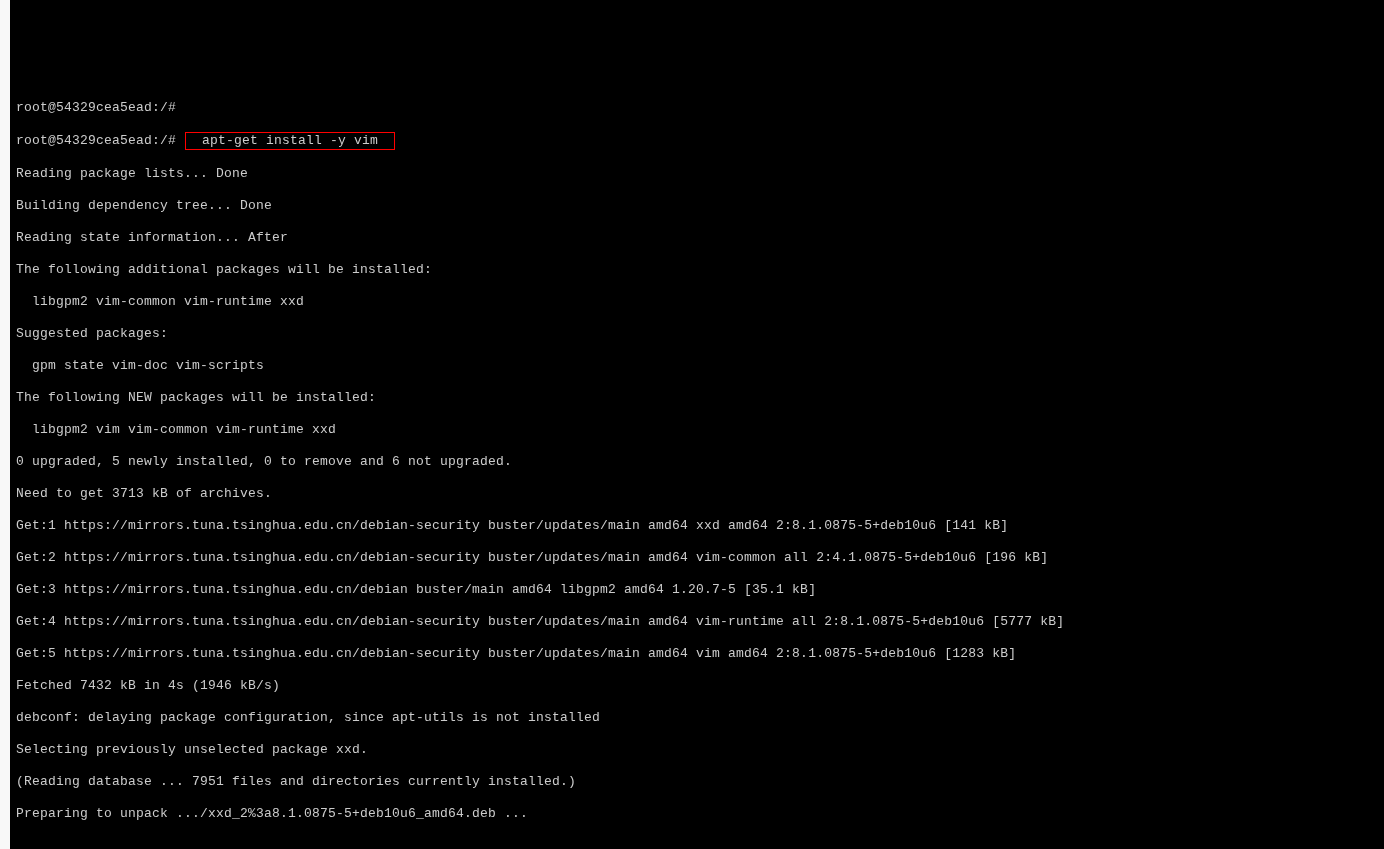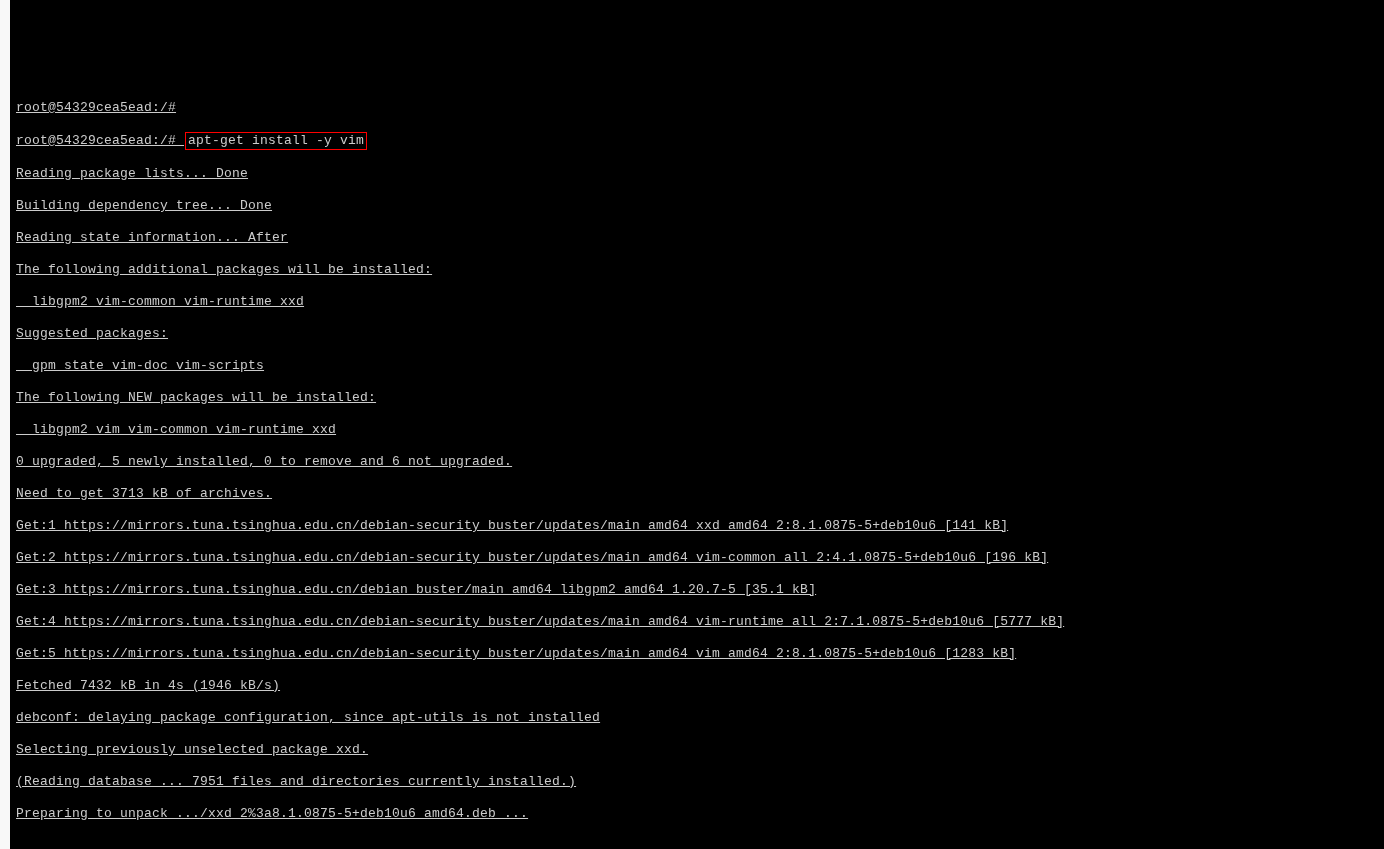--- a/index.html
+++ b/index.html
@@ -27,25 +27,24 @@
       width: 10px;
       height: 849px;
       background: #f8f8f8;
     }
     .terminal {
       position: relative;
       margin-left: 12px;
     }
     .line {
       display: block;
-      text-decoration: underline;
     }
     .highlight-box {
       border: 1px solid #ff0000;
-      padding: 0 2px;
+      padding: 0 16px;
       display: inline-block;
       margin-left: 1px;
     }
   </style>
 </head>
 <body>
 
 
 
 <div class="left-bar"></div>
@@ -59,21 +58,21 @@
 <span class="line">  libgpm2 vim-common vim-runtime xxd</span>
 <span class="line">Suggested packages:</span>
 <span class="line">  gpm state vim-doc vim-scripts</span>
 <span class="line">The following NEW packages will be installed:</span>
 <span class="line">  libgpm2 vim vim-common vim-runtime xxd</span>
 <span class="line">0 upgraded, 5 newly installed, 0 to remove and 6 not upgraded.</span>
 <span class="line">Need to get 3713 kB of archives.</span>
 <span class="line">Get:1 https://mirrors.tuna.tsinghua.edu.cn/debian-security buster/updates/main amd64 xxd amd64 2:8.1.0875-5+deb10u6 [141 kB]</span>
 <span class="line">Get:2 https://mirrors.tuna.tsinghua.edu.cn/debian-security buster/updates/main amd64 vim-common all 2:4.1.0875-5+deb10u6 [196 kB]</span>
 <span class="line">Get:3 https://mirrors.tuna.tsinghua.edu.cn/debian buster/main amd64 libgpm2 amd64 1.20.7-5 [35.1 kB]</span>
-<span class="line">Get:4 https://mirrors.tuna.tsinghua.edu.cn/debian-security buster/updates/main amd64 vim-runtime all 2:7.1.0875-5+deb10u6 [5777 kB]</span>
+<span class="line">Get:4 https://mirrors.tuna.tsinghua.edu.cn/debian-security buster/updates/main amd64 vim-runtime all 2:8.1.0875-5+deb10u6 [5777 kB]</span>
 <span class="line">Get:5 https://mirrors.tuna.tsinghua.edu.cn/debian-security buster/updates/main amd64 vim amd64 2:8.1.0875-5+deb10u6 [1283 kB]</span>
 <span class="line">Fetched 7432 kB in 4s (1946 kB/s)</span>
 <span class="line">debconf: delaying package configuration, since apt-utils is not installed</span>
 <span class="line">Selecting previously unselected package xxd.</span>
 <span class="line">(Reading database ... 7951 files and directories currently installed.)</span>
 <span class="line">Preparing to unpack .../xxd_2%3a8.1.0875-5+deb10u6_amd64.deb ...</span>
 
 
 
 

